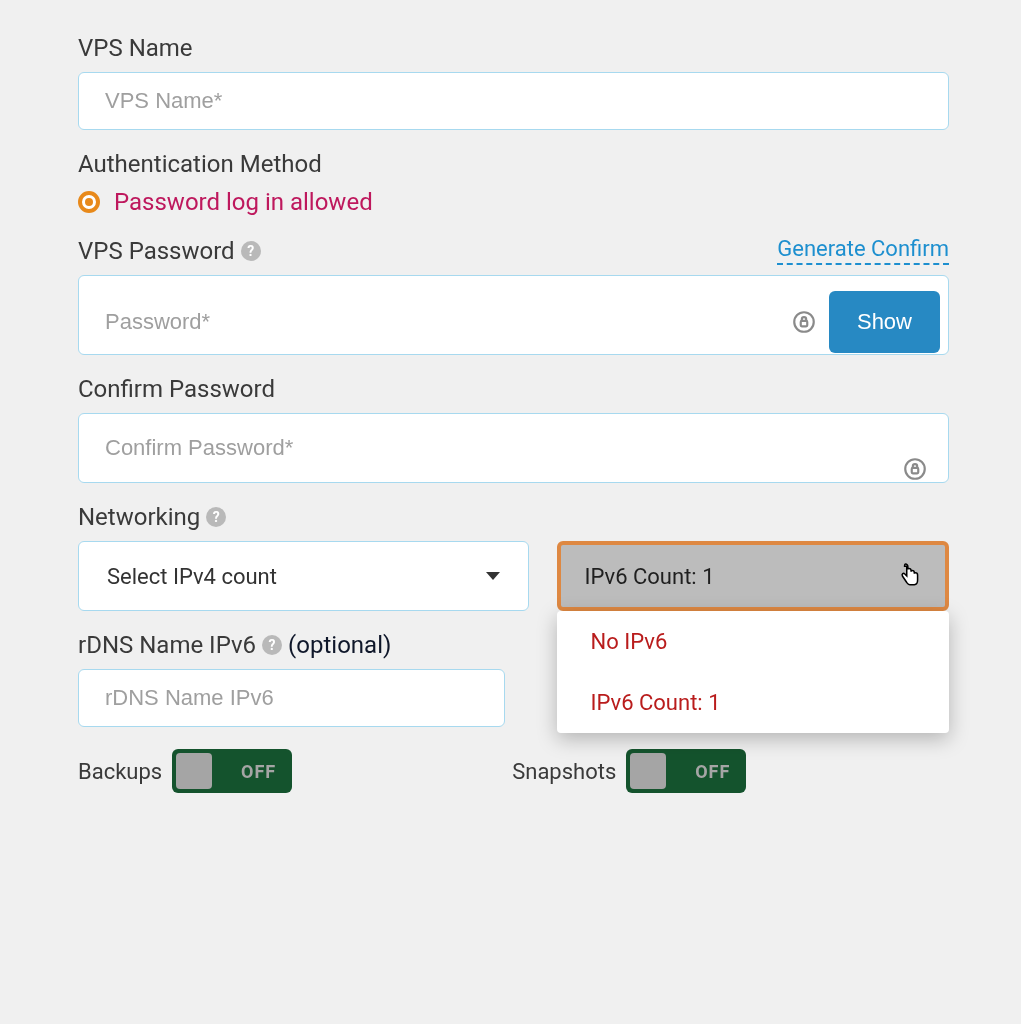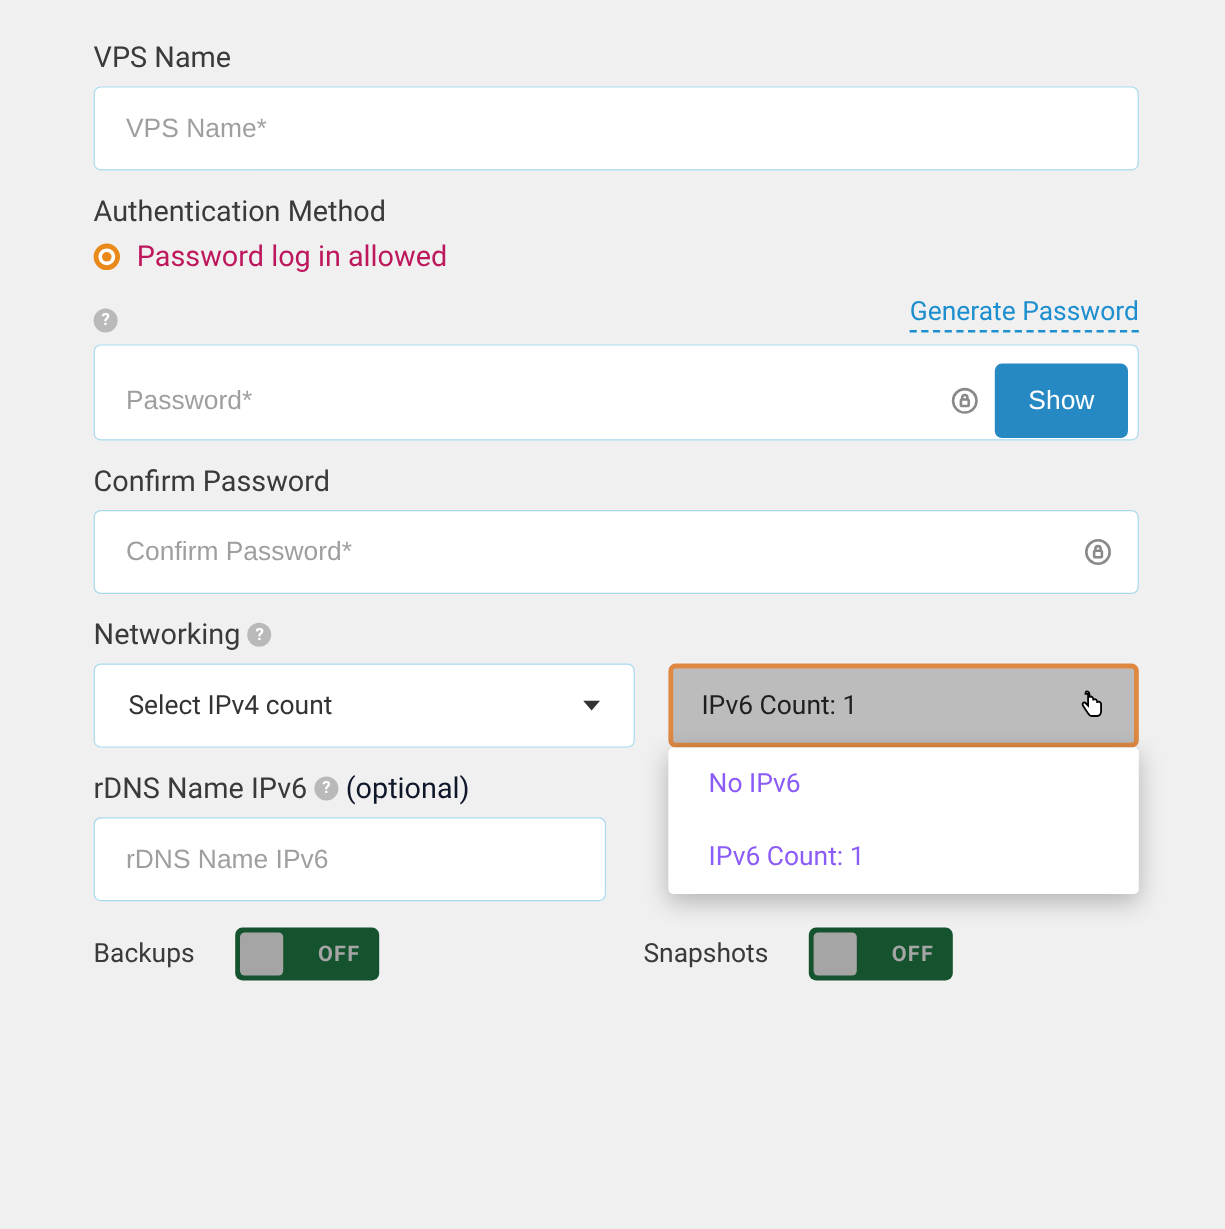--- a/index.html
+++ b/index.html
@@ -42,21 +42,21 @@
     height: 20px;
     background: #b9b9b9;
     color: #fff;
     border-radius: 50%;
     font-size: 14px;
     font-weight: 700;
     line-height: 1;
   }
   .text-input {
     width: 100%;
-    height: 70px;
+    height: 58px;
     border: 1px solid #a7d9ef;
     border-radius: 6px;
     background: #fff;
     font-size: 22px;
     color: #333;
     padding: 0 26px;
     outline: none;
   }
   .text-input::placeholder { color: #9f9f9f; }
   .radio-row {
@@ -93,21 +93,21 @@
     width: 100%;
     border: 1px solid #a7d9ef;
     border-radius: 6px;
     background: #fff;
     display: flex;
     align-items: center;
     padding: 21px 8px 8px 26px;
     height: 80px;
     gap: 12px;
   }
-  .pw-wrap.noshow { padding: 0 20px 0 26px; height: 70px; }
+  .pw-wrap.noshow { padding: 0 20px 0 26px; height: 70px; align-items: flex-end; }
   .pw-input {
     flex: 1;
     border: none;
     outline: none;
     font-size: 22px;
     color: #333;
     background: transparent;
     height: 100%;
   }
   .pw-input::placeholder { color: #9f9f9f; }
@@ -177,33 +177,33 @@
     top: 100%;
     background: #fff;
     border-radius: 4px;
     box-shadow: 0 6px 20px rgba(0,0,0,0.25);
     z-index: 10;
     margin-top: 0;
   }
   .dropdown-item {
     padding: 18px 34px;
     font-size: 22px;
-    color: #8b5cf6;
+    color: #b91c1c;
     cursor: pointer;
   }
   .ipv6-col { flex: 1; position: relative; }
   .toggle-row {
     display: flex;
     gap: 120px;
     margin-top: 22px;
   }
   .toggle-block {
     display: flex;
     align-items: center;
-    gap: 34px;
+    gap: 10px;
     font-size: 22px;
     color: #3a3a3a;
   }
   .toggle-track {
     width: 120px;
     height: 44px;
     background: #14532d;
     border-radius: 6px;
     position: relative;
     display: flex;
@@ -246,23 +246,24 @@
     <span class="radio-outer">
       <span class="radio-inner"></span>
     </span>
     <span class="radio-text">Password log in allowed</span>
   </div>
 </div>
 
 <div class="field-group">
   <div class="label-row">
     <div class="label" style="margin-bottom:0">
+      <span>VPS Password</span>
       <span class="help-icon">?</span>
     </div>
-    <span class="gen-link">Generate Password</span>
+    <span class="gen-link">Generate Confirm</span>
   </div>
   <div class="pw-wrap">
     <input class="pw-input" type="password" placeholder="Password*" style="">
     <svg class="lock-icon" viewBox="0 0 24 24" fill="none" stroke="currentColor" stroke-width="2">
       <circle cx="12" cy="12" r="9"></circle>
       <rect x="9" y="11" width="6" height="5" rx="1"></rect>
       <path d="M10 11v-1.5a2 2 0 0 1 4 0V11"></path>
     </svg>
     <button class="show-btn">Show</button>
   </div>

